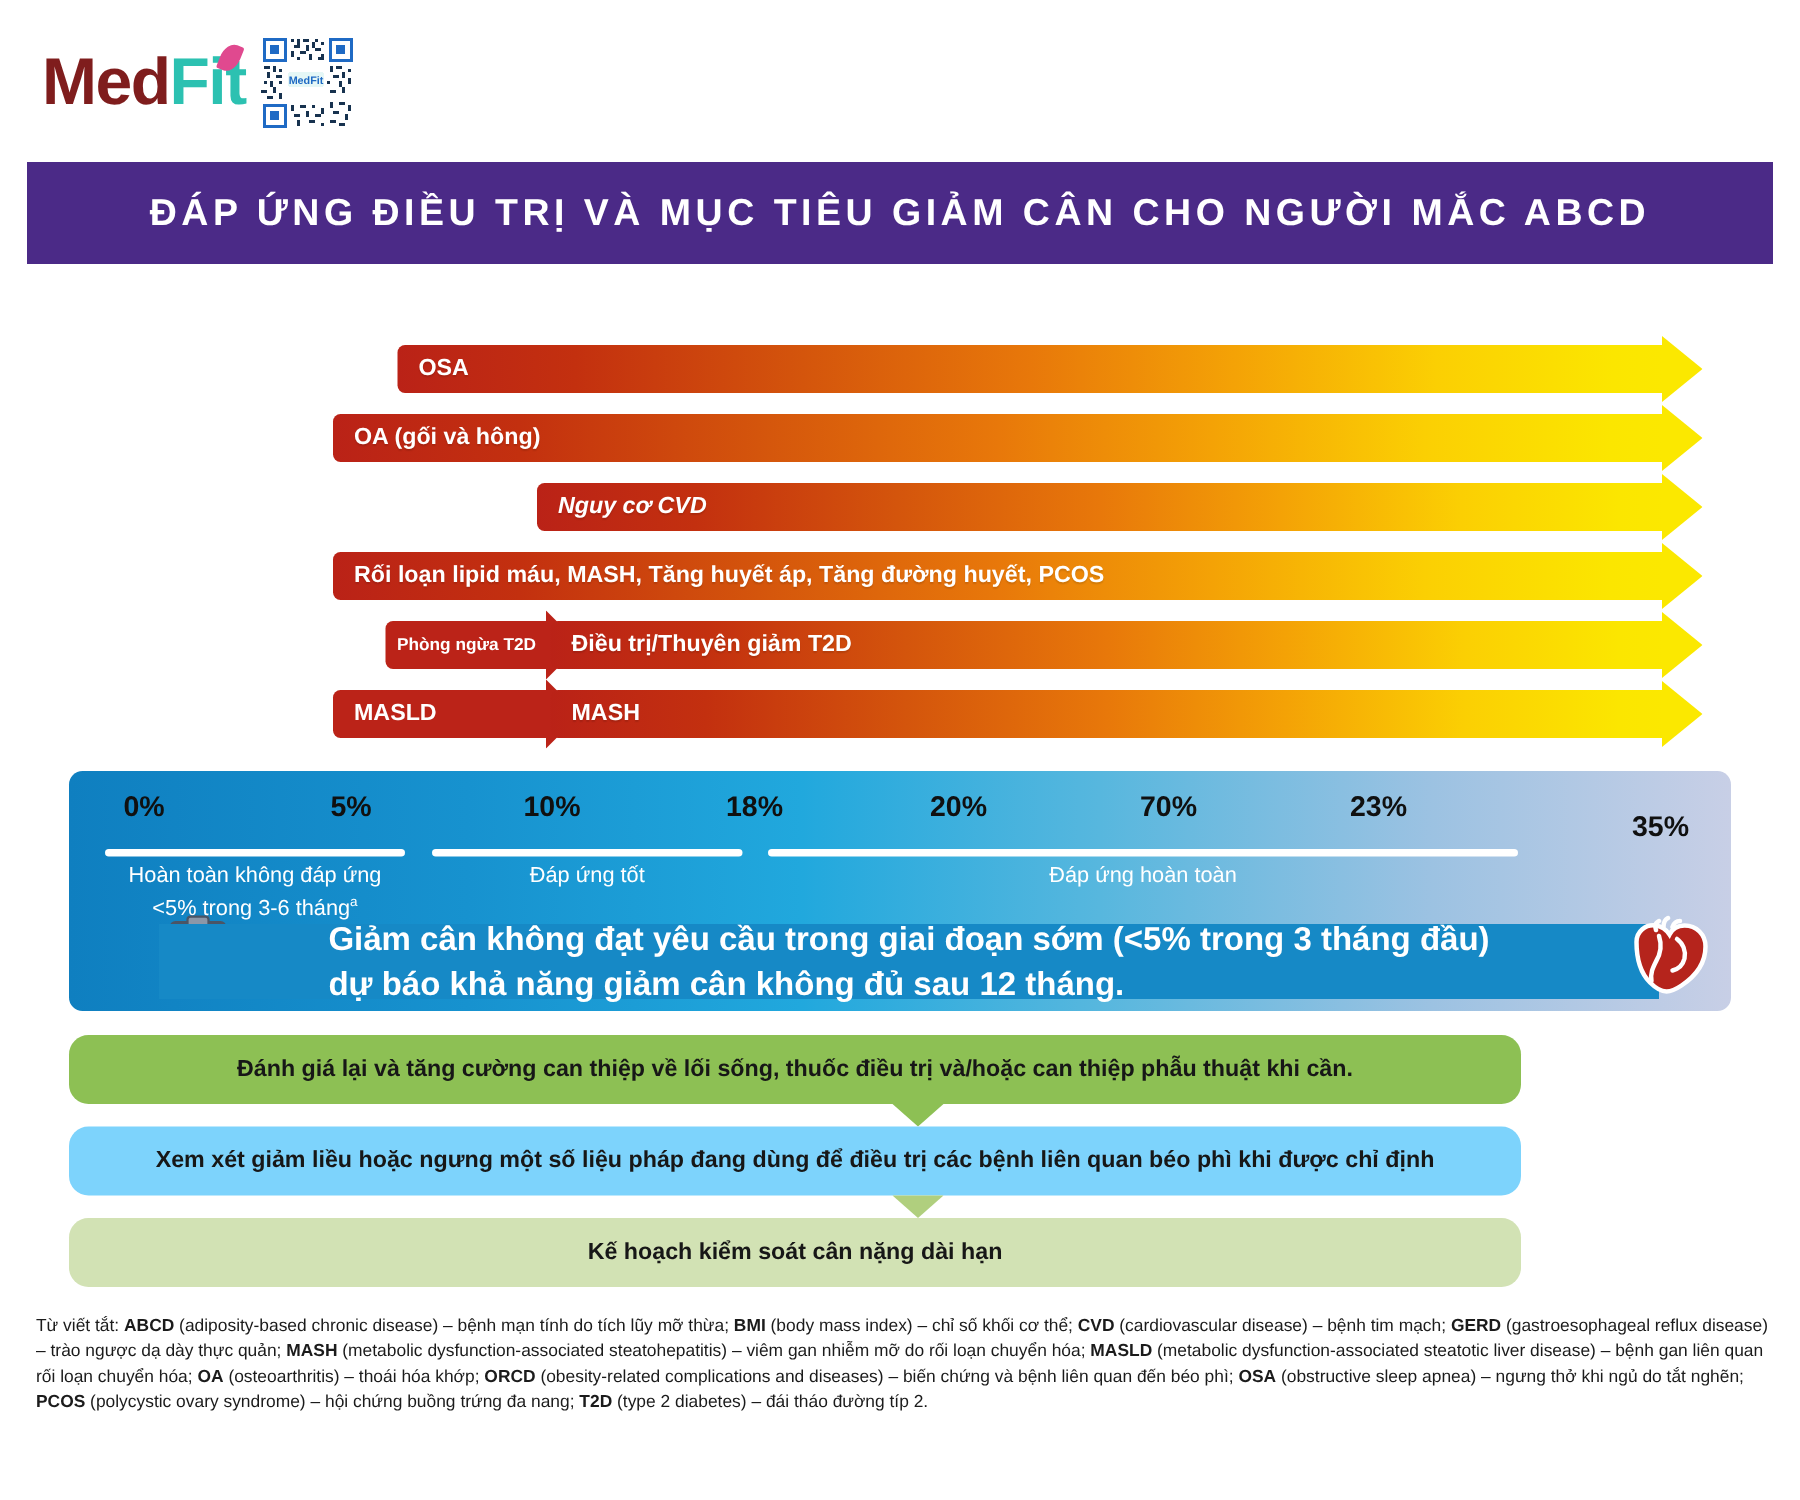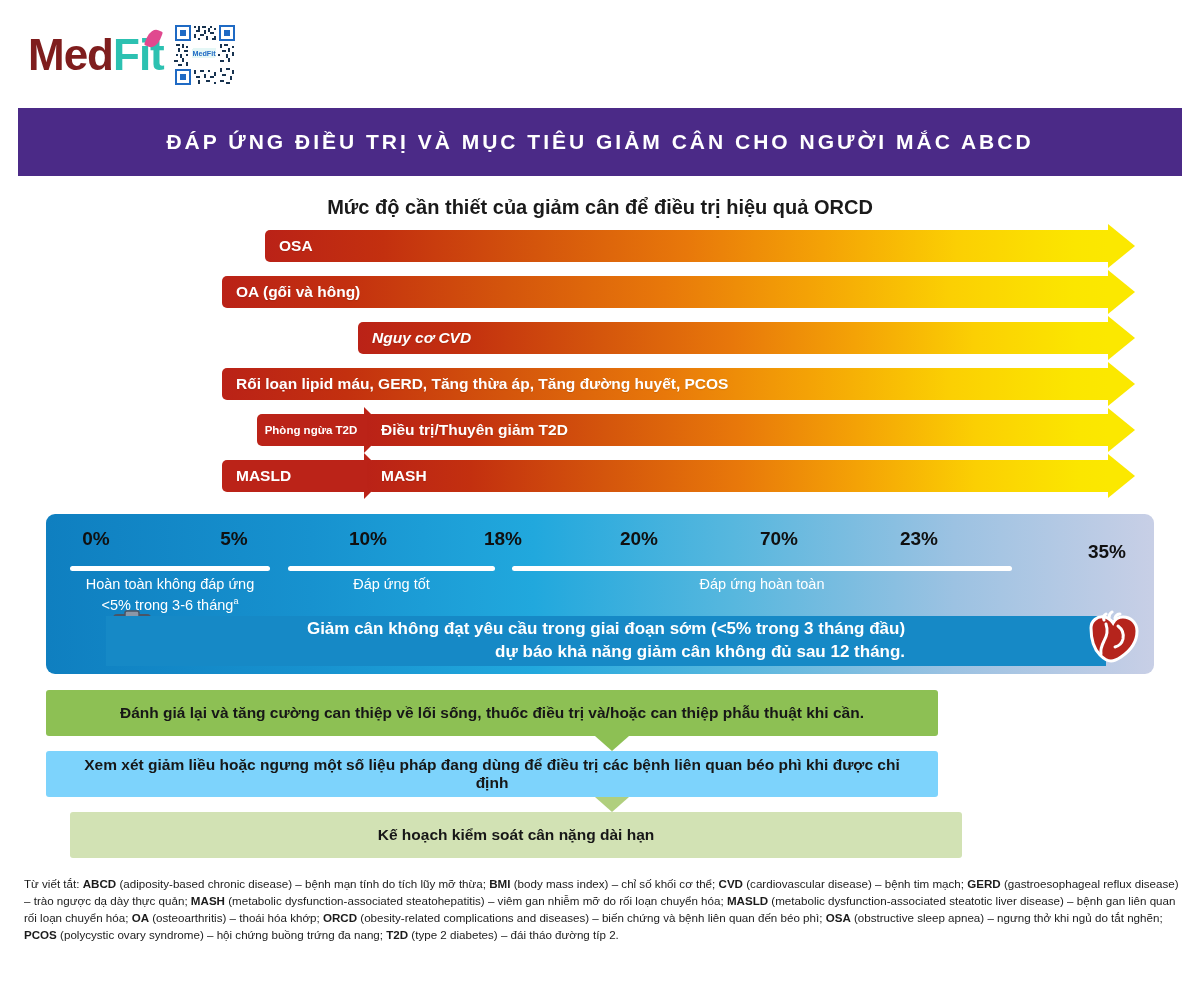--- a/index.html
+++ b/index.html
@@ -18,21 +18,21 @@
   .logo-med{color:#7f1d1d;}
   .logo-fit{color:#2cc1b1;}
   .logo-leaf{position:absolute;right:4px;top:-4px;width:13px;height:19px;
     background:#e0498f;border-radius:60% 10% 60% 10%;transform:rotate(22deg);}
   .qr{width:62px;height:62px;position:relative;}
   .qr svg{display:block;}
 
   
   .title-bar{position:absolute;left:18px;top:108px;width:1164px;height:68px;
     background:#4b2a87;display:flex;align-items:center;justify-content:center;}
-  .title-bar h1{margin:0;color:#fff;font-size:21px;font-weight:bold;
+  .title-bar h1{margin:0;color:#fff;font-size:25px;font-weight:bold;
     letter-spacing:3.0px;white-space:nowrap;}
 
   
   .subtitle{position:absolute;left:0;top:196px;width:1200px;text-align:center;
     font-size:20px;font-weight:bold;color:#1a1a1a;}
 
   
   .arrows{position:absolute;left:0;top:228px;width:1200px;height:280px;}
   .arrow-row{position:absolute;height:32px;}
   .arrow-body{position:absolute;left:0;top:0;bottom:0;right:26px;
@@ -57,26 +57,26 @@
     overflow:hidden;}
   .ticks{position:absolute;left:0;top:14px;width:1108px;height:30px;}
   .tick{position:absolute;top:0;font-size:19px;font-weight:bold;color:#101010;transform:translateX(-50%);}
   .seg{position:absolute;height:5px;background:#ffffff;border-radius:3px;top:52px;}
   .seglabel{position:absolute;top:62px;color:#ffffff;font-size:14.5px;text-align:center;white-space:nowrap;}
   .sub-note{position:absolute;top:82px;color:#fff;font-size:14.5px;text-align:center;white-space:nowrap;}
   .sub-note sup{font-size:9px;vertical-align:super;}
 
   .alert-strip{position:absolute;left:60px;top:102px;width:1000px;height:50px;
     background:#1689c6;display:flex;align-items:center;justify-content:center;}
-  .alert-strip .txt{color:#fff;font-size:17px;font-weight:bold;text-align:right;line-height:1.35;}
+  .alert-strip .txt{color:#fff;font-size:22px;font-weight:bold;text-align:left;line-height:1.35;}
   .icon-clip{position:absolute;left:62px;top:96px;width:58px;height:56px;}
   .icon-heart{position:absolute;right:14px;top:96px;width:58px;height:56px;}
 
   
-  .gbox{position:absolute;left:46px;width:892px;border-radius:3px;
+  .gbox{position:absolute;left:46px;width:968px;border-radius:13px;
     display:flex;align-items:center;justify-content:center;text-align:center;
     font-size:15.5px;font-weight:bold;color:#171717;padding:12px 28px;box-sizing:border-box;}
   .g1{top:690px;height:46px;background:#8dc054;}
   .g2{top:751px;height:46px;background:#b0cf7e;}
   .g3{top:812px;height:46px;background:#d2e2b4;}
   .connector{position:absolute;left:0;width:1200px;height:16px;}
   .connector i{position:absolute;left:595px;top:0;width:0;height:0;
     border-left:17px solid transparent;border-right:17px solid transparent;}
   .c1{top:736px;} .c1 i{border-top:15px solid #8dc054;}
   .c2{top:797px;} .c2 i{border-top:15px solid #b0cf7e;}
@@ -168,21 +168,20 @@
         </g>
         <text x="15" y="16" font-size="3.6" fill="#1f6ac4" text-anchor="middle" font-family="Liberation Sans, sans-serif" font-weight="bold">MedFit</text>
       </svg>
     </div>
   </div>
 
   <div class="title-bar" style="background: rgb(75, 42, 135);">
     <h1>ĐÁP ỨNG ĐIỀU TRỊ VÀ MỤC TIÊU GIẢM CÂN CHO NGƯỜI MẮC ABCD</h1>
   </div>
 
-  <div class="subtitle">Mức độ cần thiết của giảm cân để điều trị hiệu quả ORCD</div>
 
   <div class="arrows">
 
     <div class="arrow-row" style="left:265px;top:2px;width:870px;">
       <div class="arrow-body"></div>
       <div class="arrow-head">
         <svg viewBox="0 0 27 44" width="27" height="44">
             <polygon points="0,0 27,22 0,44" fill="#fbe800"></polygon>
           </svg>
       </div>
@@ -209,21 +208,21 @@
       <div class="arrow-label">Nguy cơ CVD</div>
     </div>
 
     <div class="arrow-row" style="left:222px;top:140px;width:913px;">
       <div class="arrow-body"></div>
       <div class="arrow-head">
         <svg viewBox="0 0 27 44" width="27" height="44">
             <polygon points="0,0 27,22 0,44" fill="#fbe800"></polygon>
           </svg>
       </div>
-      <div class="arrow-label">Rối loạn lipid máu, GERD, Tăng thừa áp, Tăng đường huyết, PCOS</div>
+      <div class="arrow-label">Rối loạn lipid máu, MASH, Tăng huyết áp, Tăng đường huyết, PCOS</div>
     </div>
 
     <div class="stage" style="left:257px;top:186px;width:130px;">
       <div class="stage-body"></div>
       <div class="stage-head">
         <svg viewBox="0 0 23 46" width="23" height="46">
             <polygon points="0,0 23,23 0,46" fill="#bb2318"></polygon>
           </svg>
       </div>
       <div class="stage-label" style="font-size:11.5px;">Phòng ngừa T2D</div>
@@ -320,20 +319,20 @@
   </div>
 
   <div class="gbox g1" style="background: rgb(141, 192, 84);">Đánh giá lại và tăng cường can thiệp về lối sống, thuốc điều trị và/hoặc can thiệp phẫu thuật khi cần.</div>
   <div class="connector c1">
       <i style="border-top-color: rgb(141, 192, 84);"></i>
     </div>
   <div class="gbox g2" style="background: #7dd3fc;">Xem xét giảm liều hoặc ngưng một số liệu pháp đang dùng để điều trị các bệnh liên quan béo phì khi được chỉ định</div>
   <div class="connector c2">
       <i style="border-top-color: rgb(176, 207, 126);"></i>
     </div>
-  <div class="gbox g3" style="background: rgb(210, 226, 180); margin-left: 24px;">Kế hoạch kiểm soát cân nặng dài hạn</div>
+  <div class="gbox g3" style="background: rgb(210, 226, 180);">Kế hoạch kiểm soát cân nặng dài hạn</div>
 
   <div class="footnote">
     <span>Từ viết tắt:</span>
     <span id="footnote-parts"><b>ABCD</b><span> (adiposity-based chronic disease) – bệnh mạn tính do tích lũy mỡ thừa; </span><b>BMI</b><span> (body mass index) – chỉ số khối cơ thể; </span><b>CVD</b><span> (cardiovascular disease) – bệnh tim mạch; </span><b>GERD</b><span> (gastroesophageal reflux disease) – trào ngược dạ dày thực quản; </span><b>MASH</b><span> (metabolic dysfunction-associated steatohepatitis) – viêm gan nhiễm mỡ do rối loạn chuyển hóa; </span><b>MASLD</b><span> (metabolic dysfunction-associated steatotic liver disease) – bệnh gan liên quan rối loạn chuyển hóa; </span><b>OA</b><span> (osteoarthritis) – thoái hóa khớp; </span><b>ORCD</b><span> (obesity-related complications and diseases) – biến chứng và bệnh liên quan đến béo phì; </span><b>OSA</b><span> (obstructive sleep apnea) – ngưng thở khi ngủ do tắt nghẽn; </span><b>PCOS</b><span> (polycystic ovary syndrome) – hội chứng buồng trứng đa nang; </span><b>T2D</b><span> (type 2 diabetes) – đái tháo đường típ 2.</span></span>
   </div>
 
 </div>
 
 </body></html>

